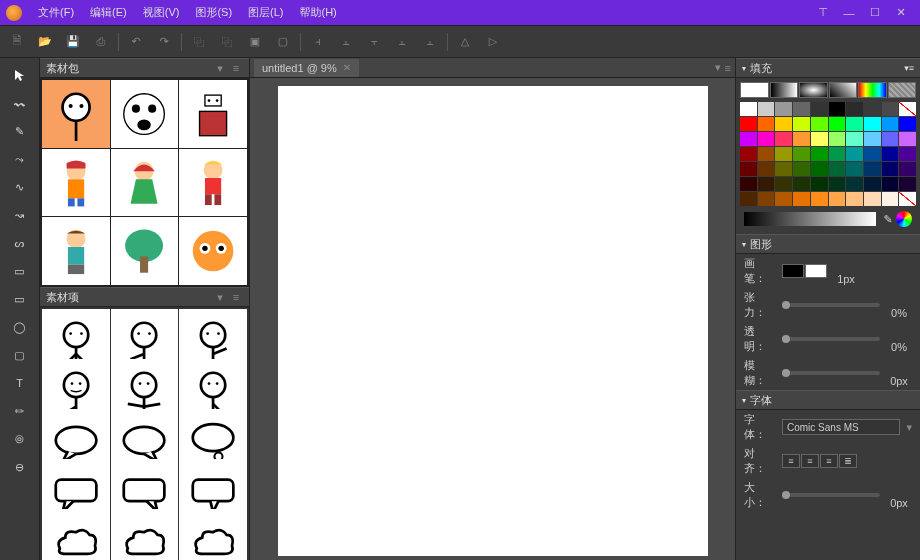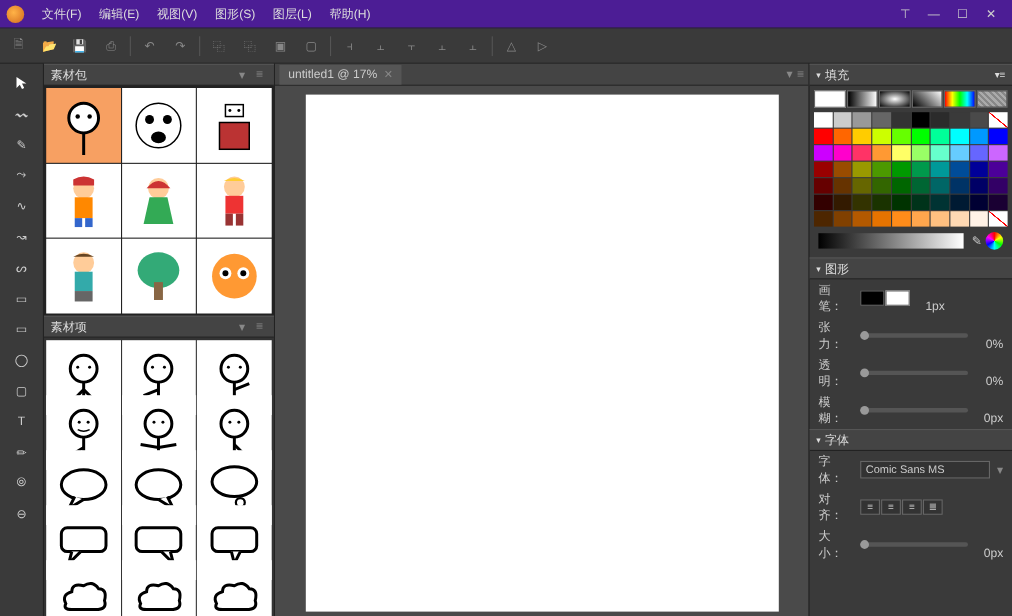--- a/index.html
+++ b/index.html
@@ -1,17 +1,17 @@
 <!DOCTYPE html>
 <html><head>
 <meta charset="utf-8">
 <style>
 * { box-sizing: border-box; margin: 0; padding: 0; font-family: "Microsoft YaHei", sans-serif; }
 body { width: 920px; height: 560px; background: #3a3a3a; color: #ccc; font-size: 11px; overflow: hidden; }
-.titlebar { height: 26px; background: #4c1d95; display: flex; align-items: center; padding: 0 6px; border-bottom: 1px solid #222; }
+.titlebar { height: 26px; background: #6d28d9; display: flex; align-items: center; padding: 0 6px; border-bottom: 1px solid #222; }
 .titlebar .logo { width: 16px; height: 16px; background: radial-gradient(circle at 40% 40%, #ffb347, #d2691e); border-radius: 50%; margin-right: 8px; }
 .menu-item { padding: 2px 8px; cursor: default; color: #ddd; }
 .titlebar .spacer { flex: 1; }
 .win-btn { width: 26px; height: 26px; display: flex; align-items: center; justify-content: center; color: #ccc; }
 .toolbar { height: 32px; background: #3a3a3a; display: flex; align-items: center; padding: 0 6px; gap: 6px; border-bottom: 1px solid #222; }
 .toolbar .tb-icon { width: 22px; height: 22px; display:flex; align-items:center; justify-content:center; color: #888; }
 .main { display: flex; height: calc(560px - 26px - 32px); }
 .tools-col { width: 40px; background: #3a3a3a; display: flex; flex-direction: column; align-items: center; padding-top: 4px; gap: 2px; border-right: 1px solid #222;}
 .tool { width: 26px; height: 26px; display:flex; align-items:center; justify-content:center; color:#ccc; border:1px solid transparent; }
 .left-panel { width: 210px; background: #3a3a3a; display:flex; flex-direction:column; border-right: 1px solid #222;}
@@ -38,21 +38,21 @@
 .swatch{height:14px;}
 .swatch.noline{background:linear-gradient(to top right,#fff 47%,red 48%,red 52%,#fff 53%);}
 .gradient-bar{height:14px;margin:4px;background:linear-gradient(to right,#000,#fff);position:relative;display:flex;align-items:center;}
 .hue-wheel{width:16px;height:16px;border-radius:50%;background:conic-gradient(red,yellow,lime,cyan,blue,magenta,red);margin-right:4px;}
 .prop-row{display:flex;align-items:center;padding:2px 8px;gap:6px;font-size:11px;}
 .prop-row .label{width:32px;color:#ccc;}
 .stroke-btns{display:flex;gap:1px;}
 .stroke-btn{width:22px;height:14px;border:1px solid #666;}
 .slider{flex:1;height:4px;background:#555;border-radius:2px;position:relative;}
 .slider .thumb{width:8px;height:8px;background:#999;border-radius:50%;position:absolute;top:-2px;left:0;}
-.val{width:26px;text-align:right;color:#ccc;margin-top:16px;}
+.val{width:26px;text-align:center;color:#ccc;margin-top:16px;}
 .font-select{flex:1;height:16px;background:#333;border:1px solid #666;padding:0 4px;display:flex;align-items:center;font-size:10px;}
 .color-box{width:40px;height:14px;background:#000;border:1px solid #666;}
 .align-btns{display:flex;gap:1px;}
 .align-btn{width:18px;height:14px;border:1px solid #666;background:#333;display:flex;align-items:center;justify-content:center;color:#ccc;font-size:9px;}
 .style-btns{display:flex;gap:8px;}
 .style-btn{width:14px;text-align:center;color:#ccc;font-size:11px;}
 .accordion-hdr{height:20px;background:#444;display:flex;align-items:center;padding:0 6px;color:#ddd;border-top:1px solid #555;border-bottom:1px solid #222;}
 .accordion-hdr .tri{margin-right:4px;font-size:8px;}
 .accordion-hdr .spacer{flex:1;}
 </style>
@@ -318,21 +318,21 @@
           <svg viewBox="0 0 40 40">
             <path d="M8 24 Q5 18 12 16 Q12 10 20 12 Q26 8 30 14 Q36 14 34 22 Q36 28 28 28 L12 28 Q6 28 8 24 Z" fill="#fff" stroke="#000" stroke-width="2"></path>
           </svg>
         </div>
     </div>
   </div>
 
   <div class="center">
     <div class="tab-row">
       <div class="tab">
-        <span>untitled1 @ 17%</span>
+        <span>untitled1 @ 9%</span>
         <span class="close">✕</span>
       </div>
       <div class="spacer"></div>
       <div class="ctrl" style="color:#888;margin-right:4px;">▾</div>
       <div class="ctrl" style="color:#888;">≡</div>
     </div>
     <div class="canvas-bg">
       <div class="canvas"></div>
     </div>
   </div>

